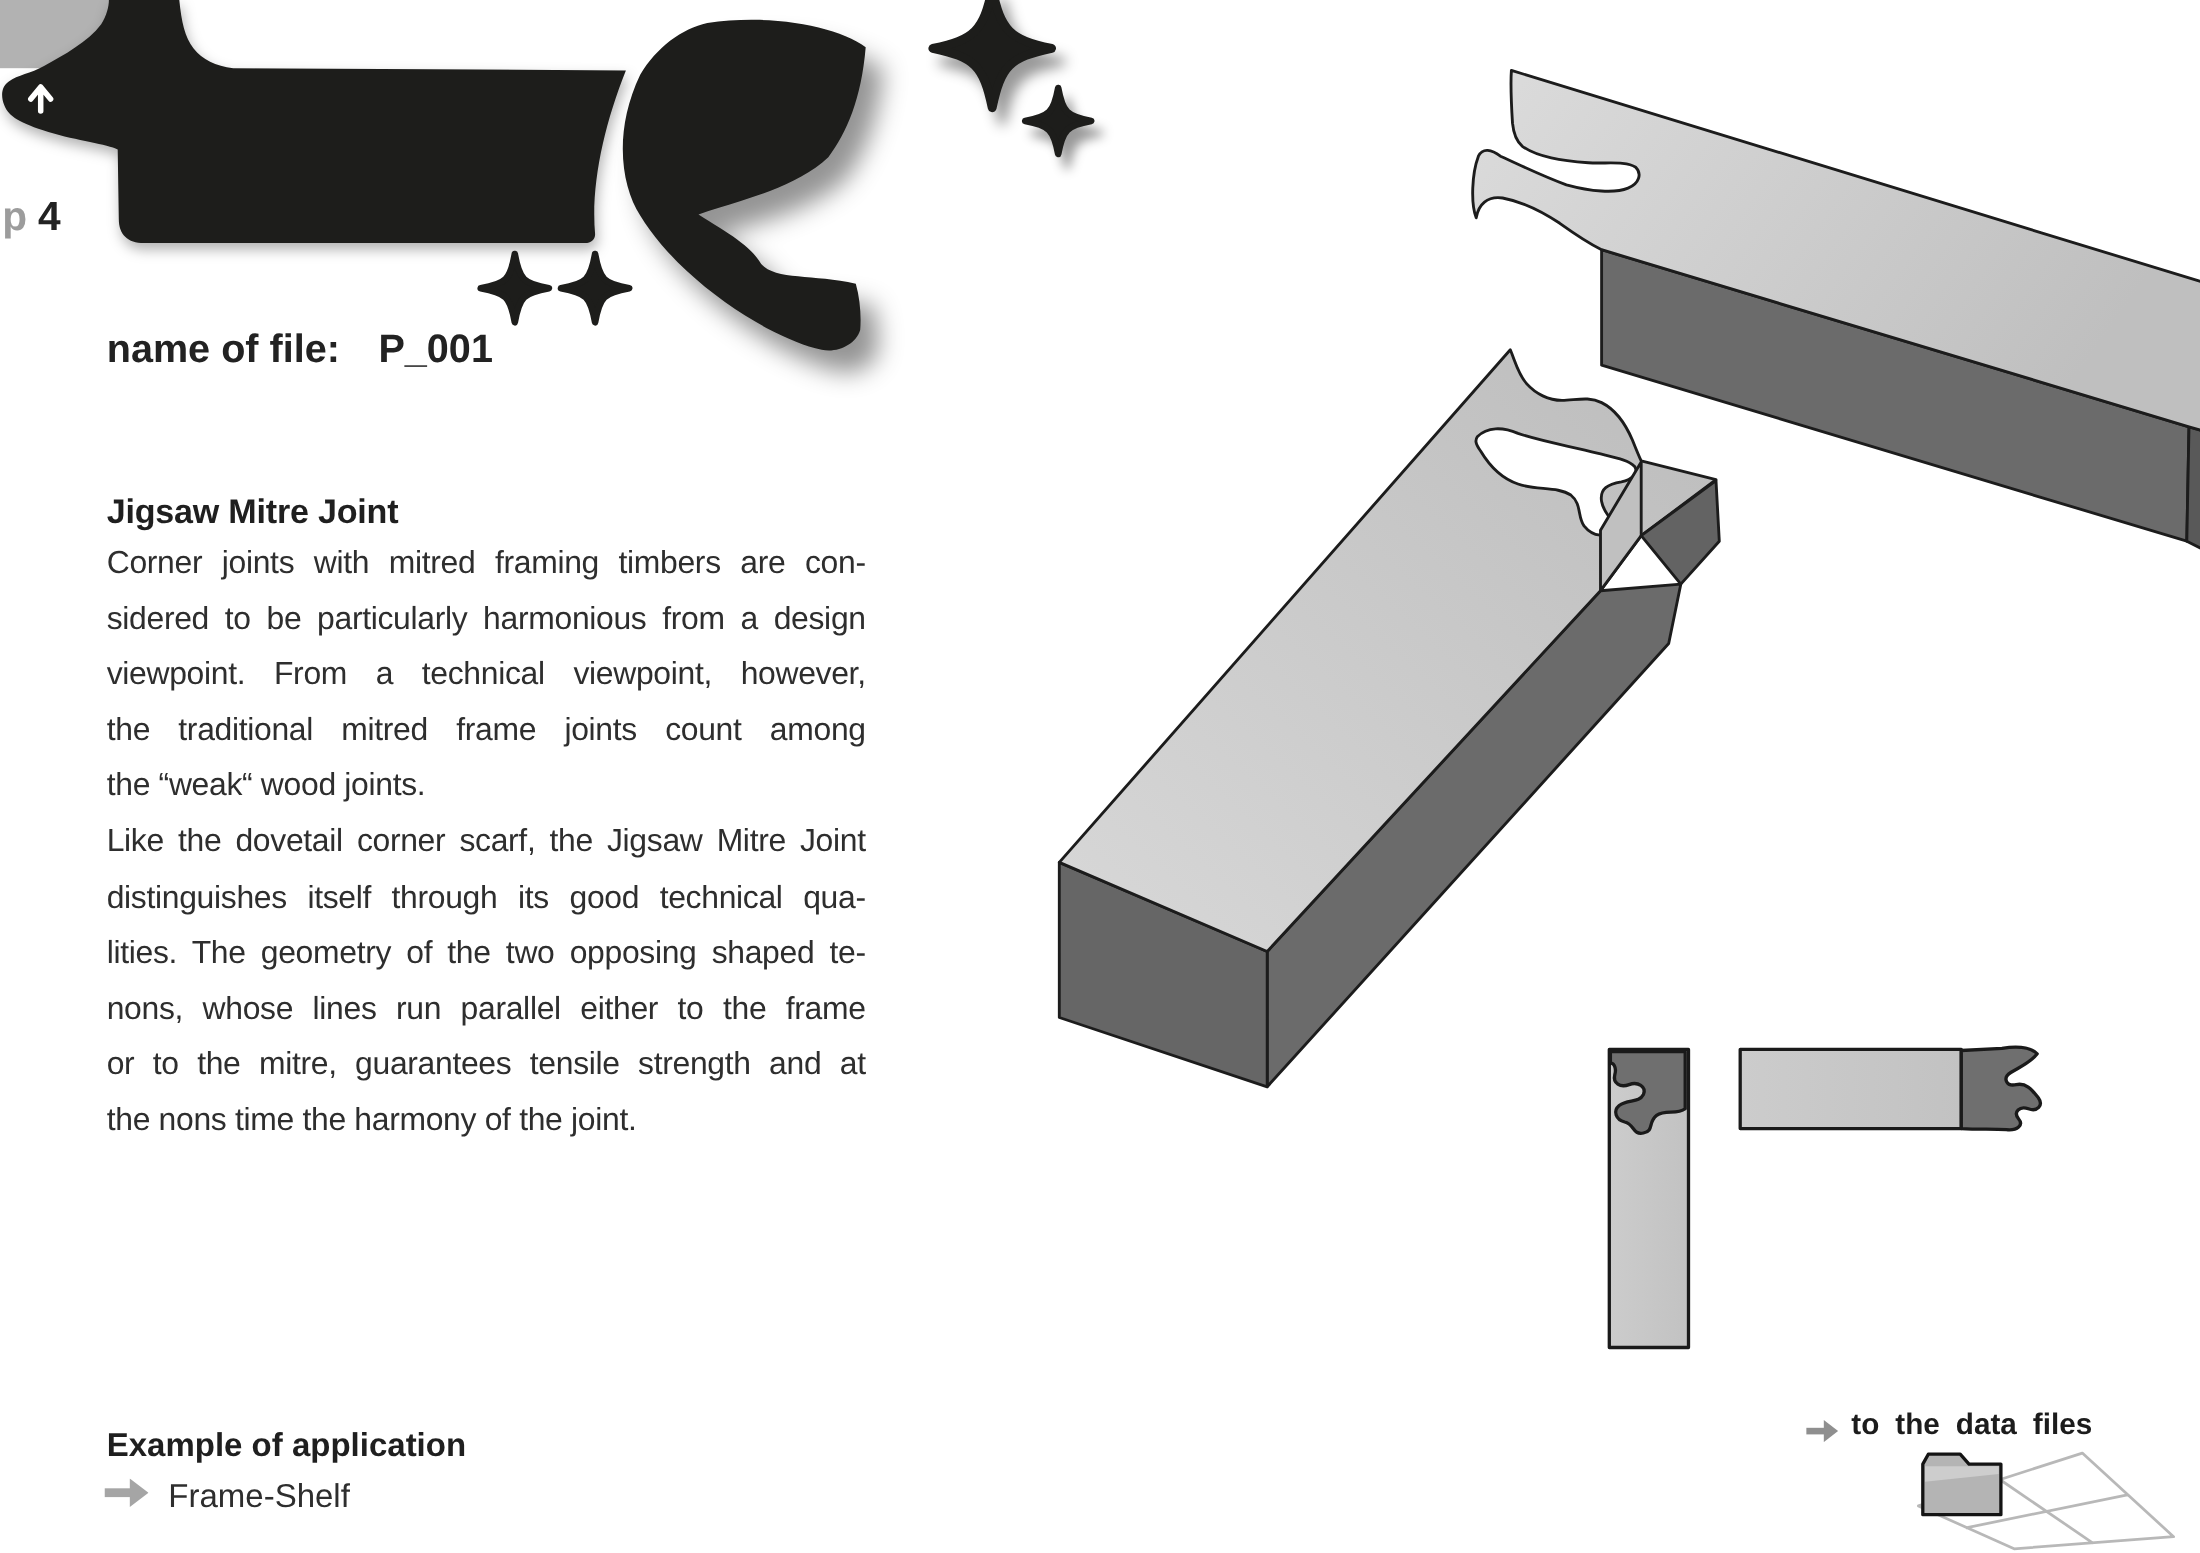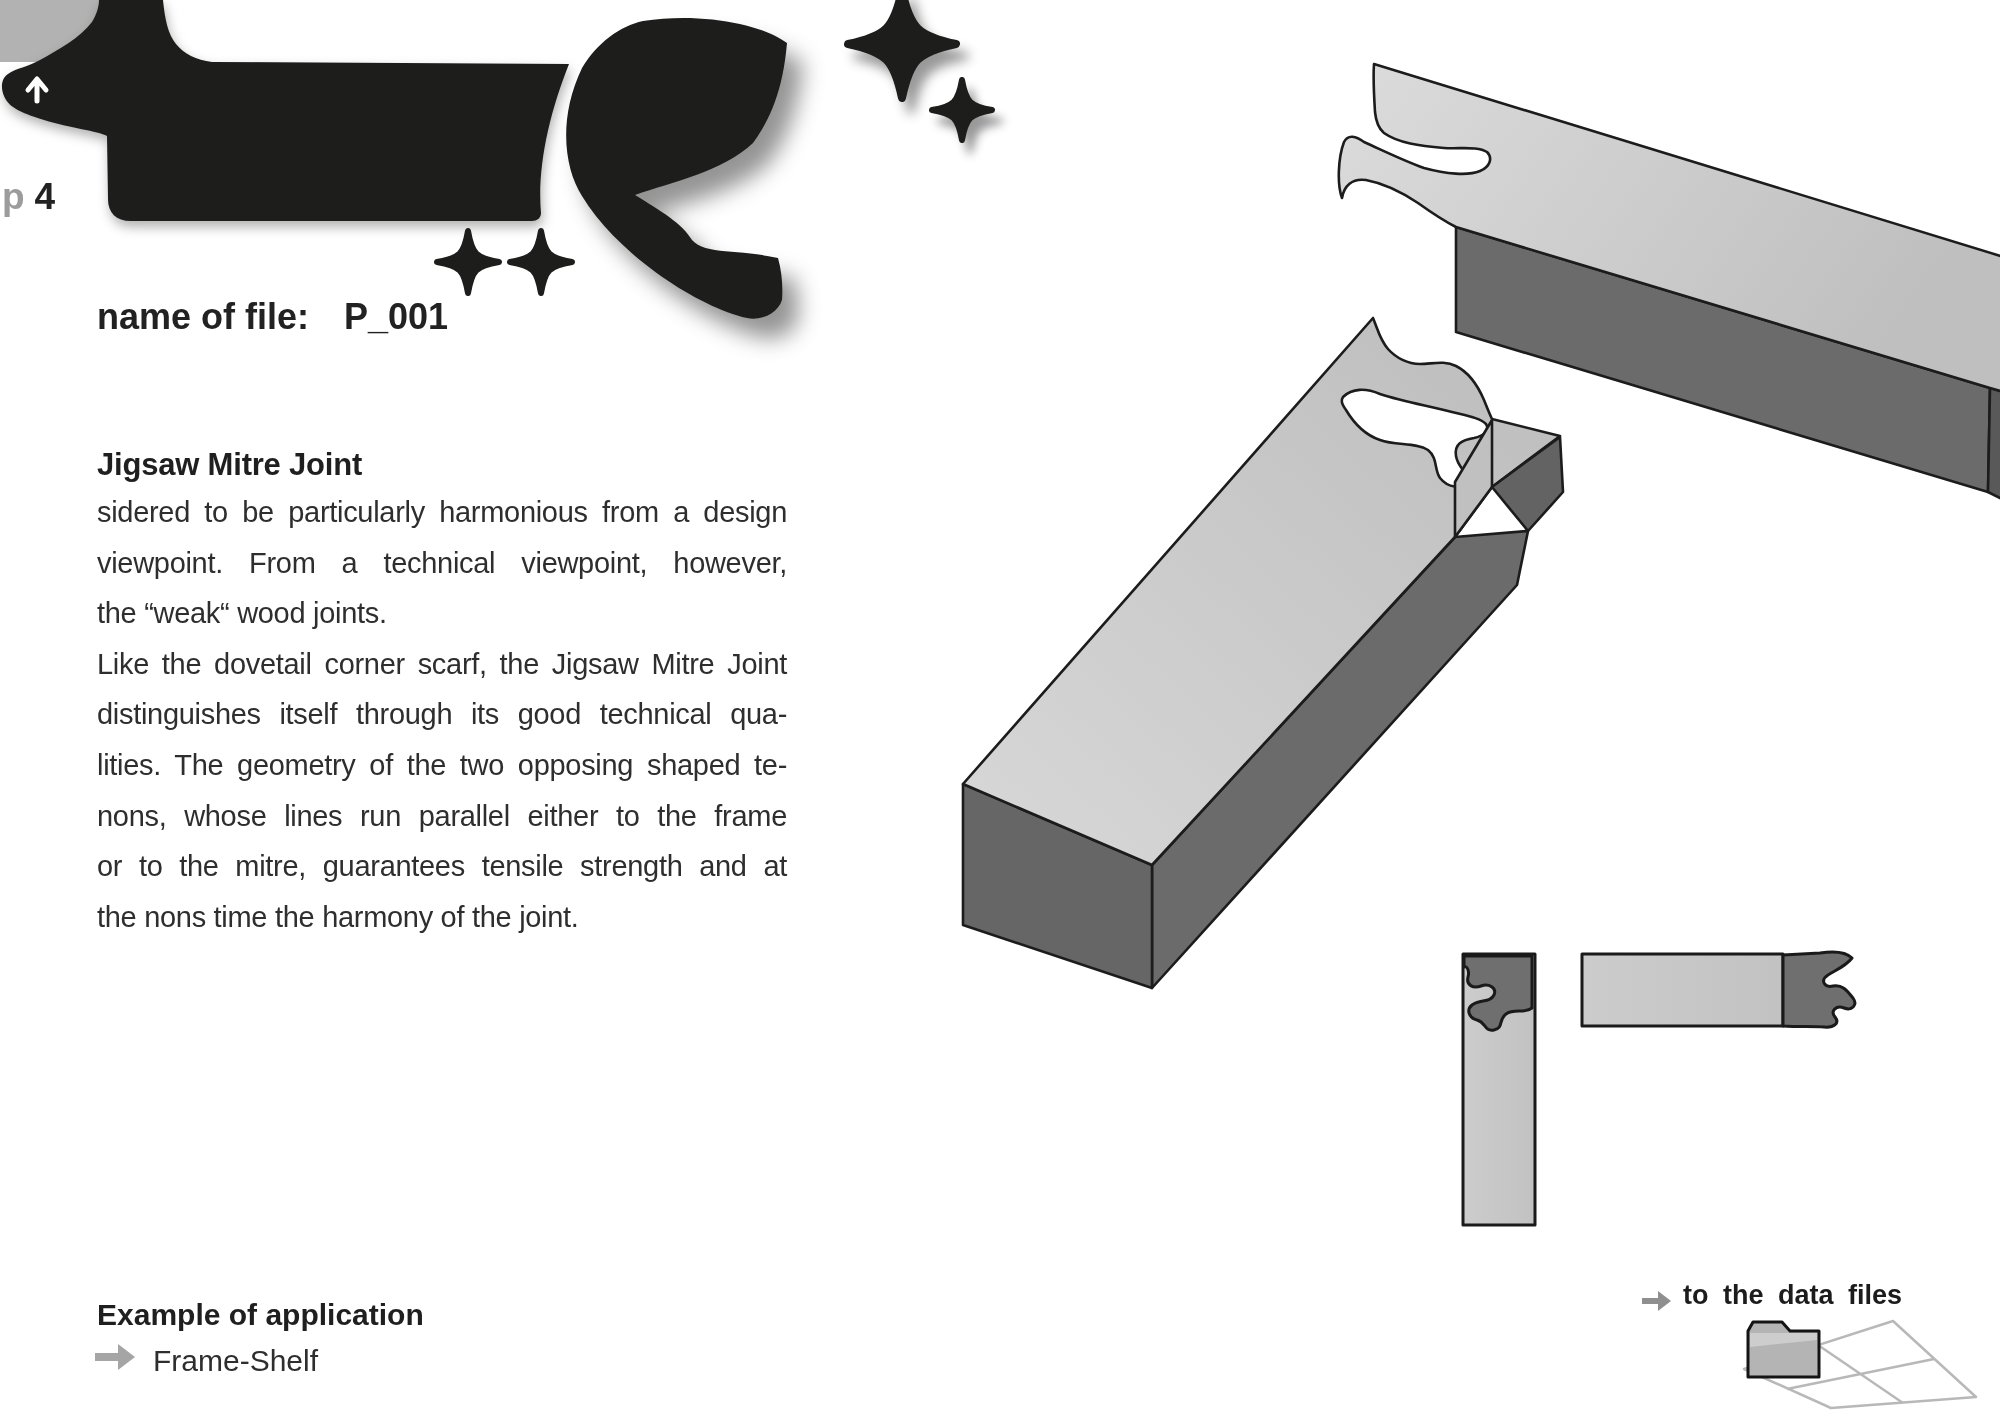--- a/index.html
+++ b/index.html
@@ -181,22 +181,24 @@
 
   <div class="abs filerow">
     <span>name of file:</span>
     <span class="val">P_001</span>
   </div>
 
   <div class="abs article-title">Jigsaw Mitre Joint</div>
 
   <div class="abs article-body">
     <div class="para">
+        <div class="line">Corner joints with mitred framing timbers are con-</div>
         <div class="line">sidered to be particularly harmonious from a design</div>
         <div class="line">viewpoint. From a technical viewpoint, however,</div>
+        <div class="line">the traditional mitred frame joints count among</div>
         <div class="line">the “weak“ wood joints.</div>
       </div>
     <div class="para">
         <div class="line">Like the dovetail corner scarf, the Jigsaw Mitre Joint</div>
         <div class="line">distinguishes itself through its good technical qua-</div>
         <div class="line">lities. The geometry of the two opposing shaped te-</div>
         <div class="line">nons, whose lines run parallel either to the frame</div>
         <div class="line">or to the mitre, guarantees tensile strength and at</div>
         <div class="line">the nons time the harmony of the joint.</div>
       </div>

